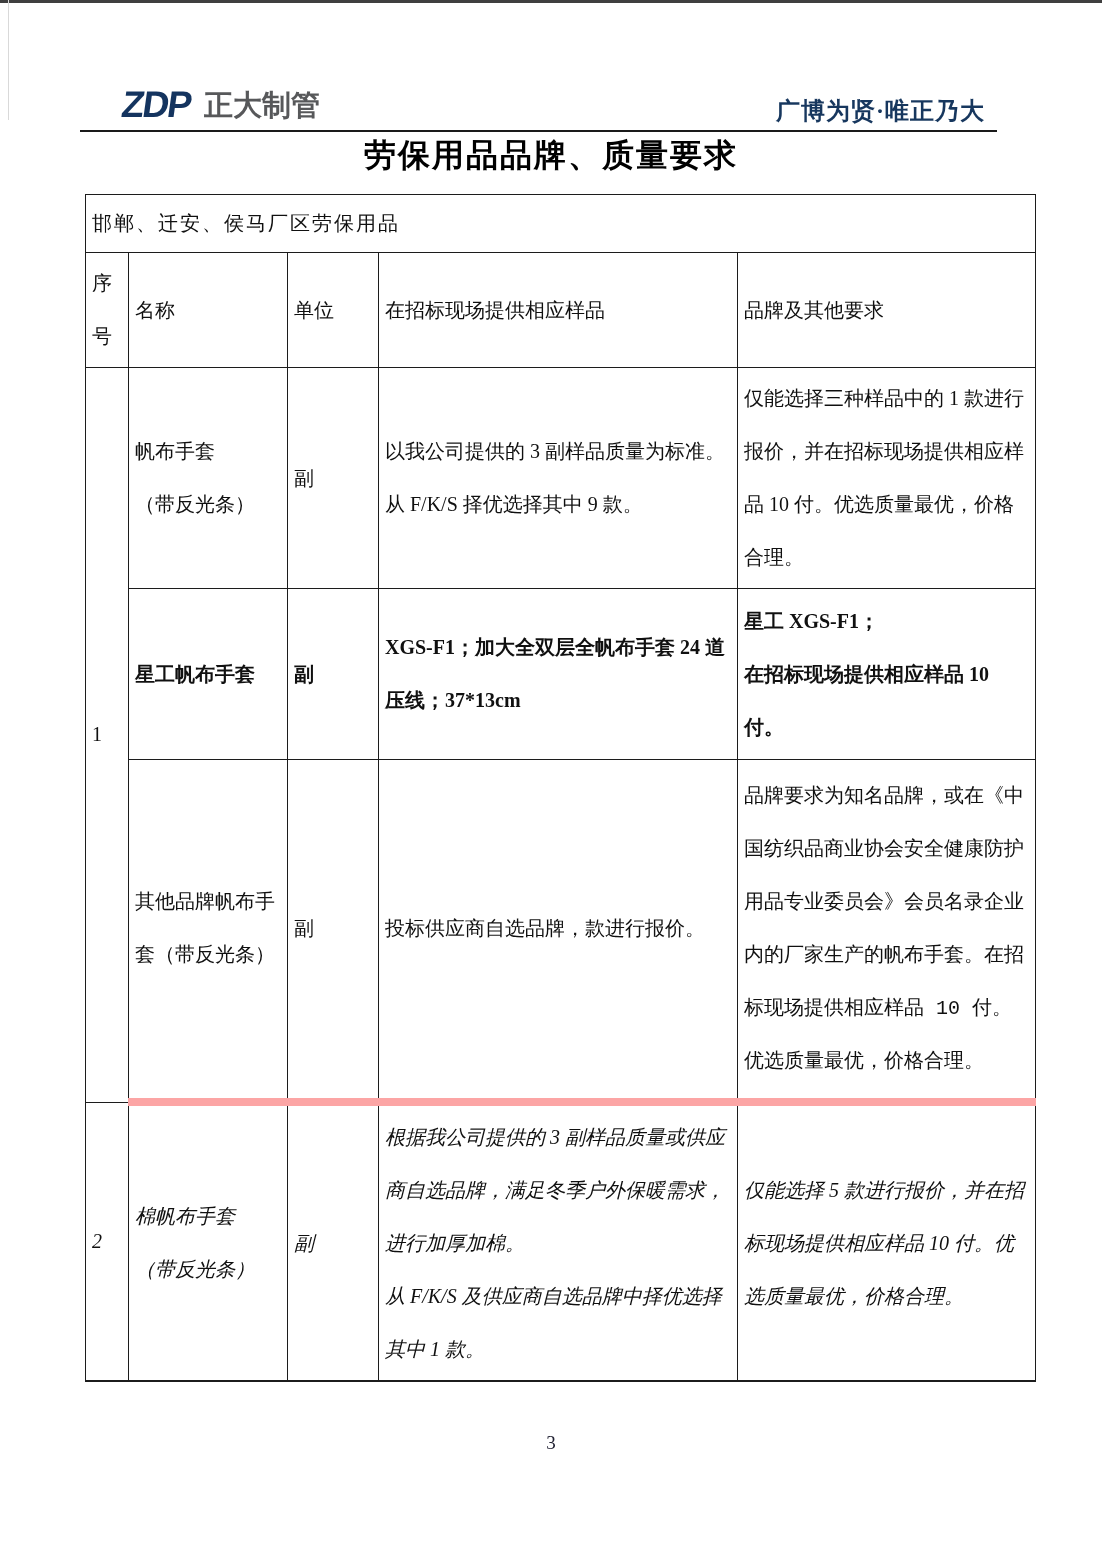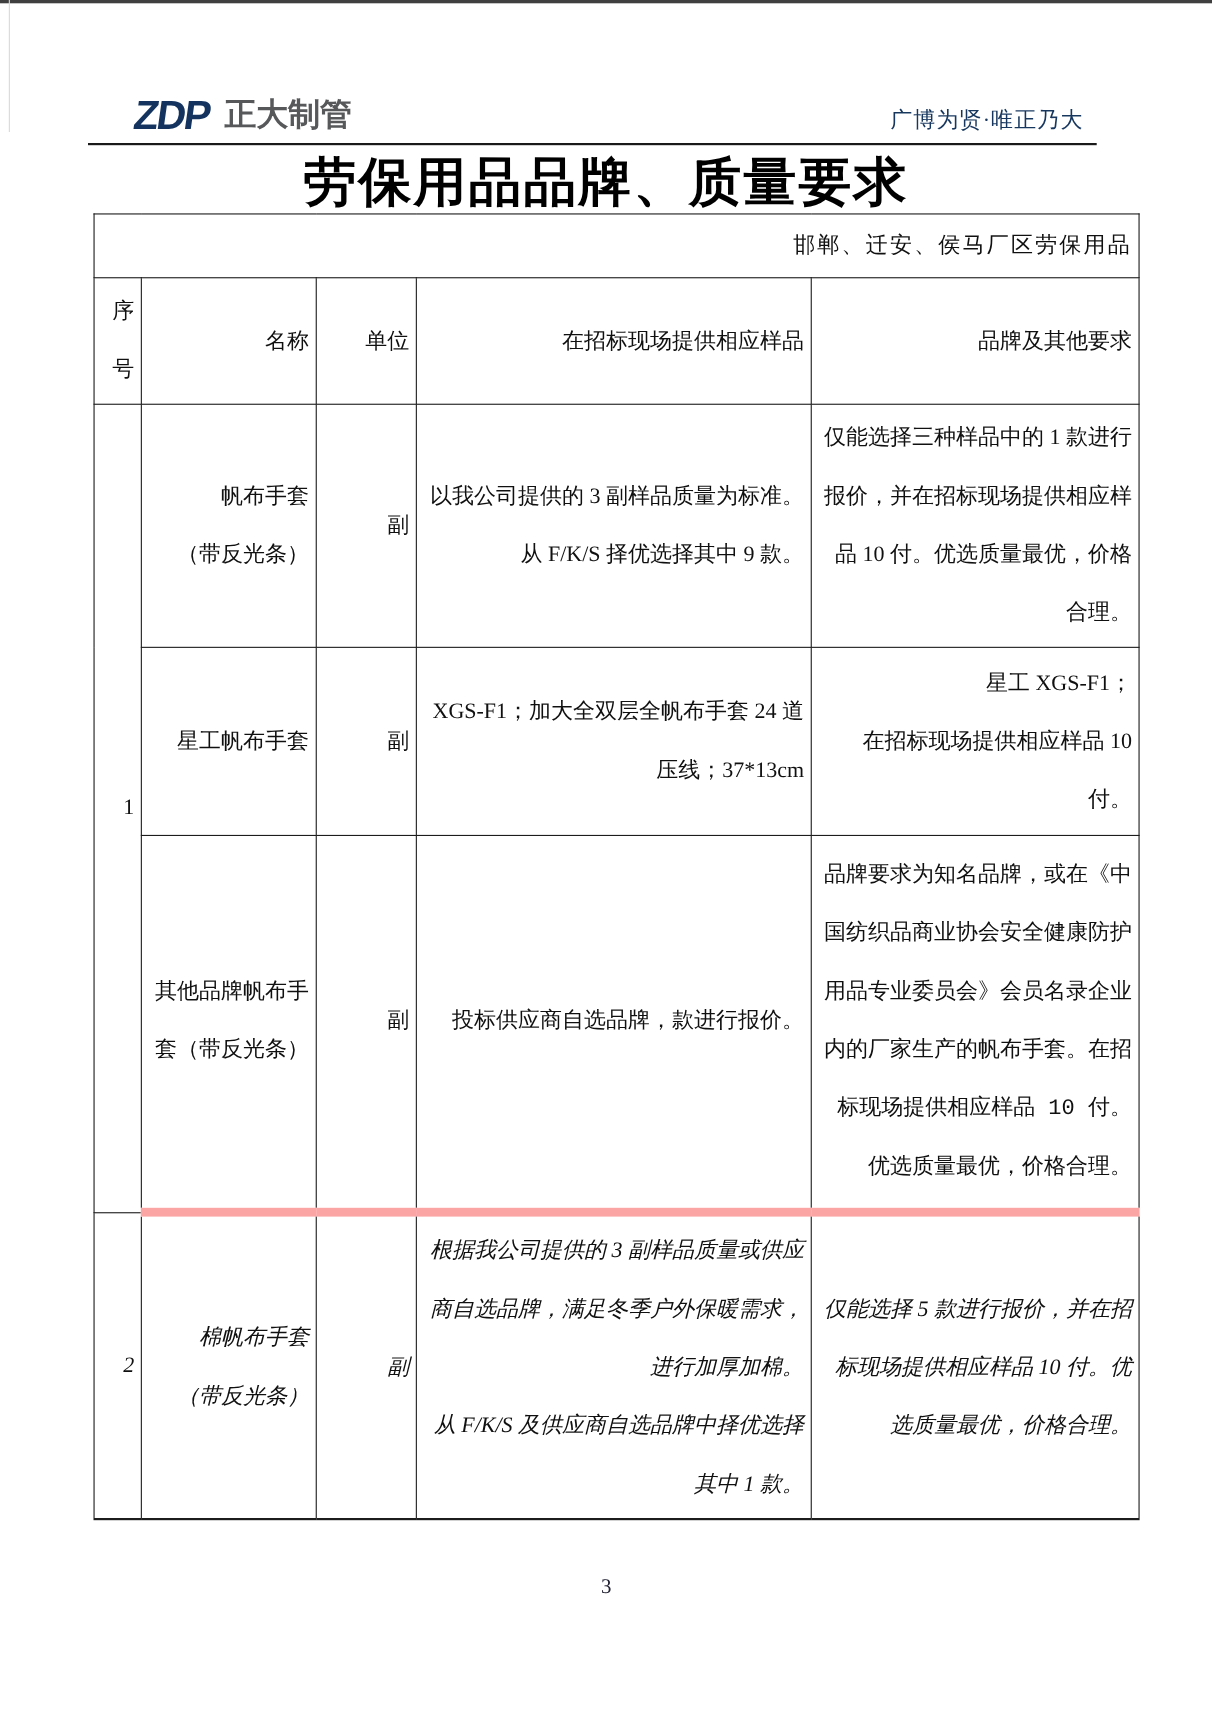--- a/index.html
+++ b/index.html
@@ -31,61 +31,61 @@
   }
   .logo-cn {
     display:inline-block; margin-left:10px;
     font-family:"Liberation Sans","DejaVu Sans",sans-serif;
     font-weight:bold; font-size:29px; line-height:38px;
     color:#57585a; vertical-align:top;
   }
   .slogan {
     position:absolute; right:117px; top:95px;
     font-family:"Liberation Serif","DejaVu Serif",serif;
-    font-weight:normal; font-size:20px; color:#17375e;
+    font-weight:bold; font-size:24px; color:#17375e;
     letter-spacing:1px; white-space:nowrap;
   }
   .head-rule {
     position:absolute; left:80px; top:130px; width:917px; height:2px;
     background:#1a1a1a;
   }
   .doc-title {
     position:absolute; left:0; top:134px; width:100%;
     text-align:center;
     font-family:"Liberation Sans","DejaVu Sans",sans-serif;
-    font-weight:bold; font-size:48px; letter-spacing:2px;
+    font-weight:bold; font-size:32px; letter-spacing:2px;
     color:#000000; white-space:nowrap;
   }
   
   table.req {
     position:absolute; left:85px; top:194px;
     width:950px;
     border-collapse:collapse;
     table-layout:fixed;
   }
   table.req td {
     border:1px solid #1c1c1c;
-    text-align:right; vertical-align:middle;
+    text-align:left; vertical-align:middle;
     font-size:20px; line-height:53px;
     padding:2px 6px;
     white-space:pre-line;
     color:#101010;
   }
   td.band {
     height:51px; line-height:48px;
     font-size:28px; letter-spacing:2px;
     border-bottom:2px solid #1c1c1c;
     padding:0;
   }
   tr.hdr td { height:110px; }
   td.seqcell { font-size:19px; }
   td.namecell { padding:2px 8px; }
   td.qualcell, td.brandcell { padding:2px 8px; }
   tr.r1a td { height:216px; }
-  tr.r1b td { height:166px; }
+  tr.r1b td { height:166px;font-weight:bold; }
   tr.r1c td { height:334px; }
   tr.r1c td { border-bottom:8px solid #fca5a5;font-family:Liberation Mono, monospace; }
   tr.r2 td  { height:270px; border-bottom:2px solid #1c1c1c;font-style:italic; }
   
   .page-num {
     position:absolute; left:0; top:1432px; width:100%;
     text-align:center; font-size:19px; color:#223;
   }
 </style>
 </head>

